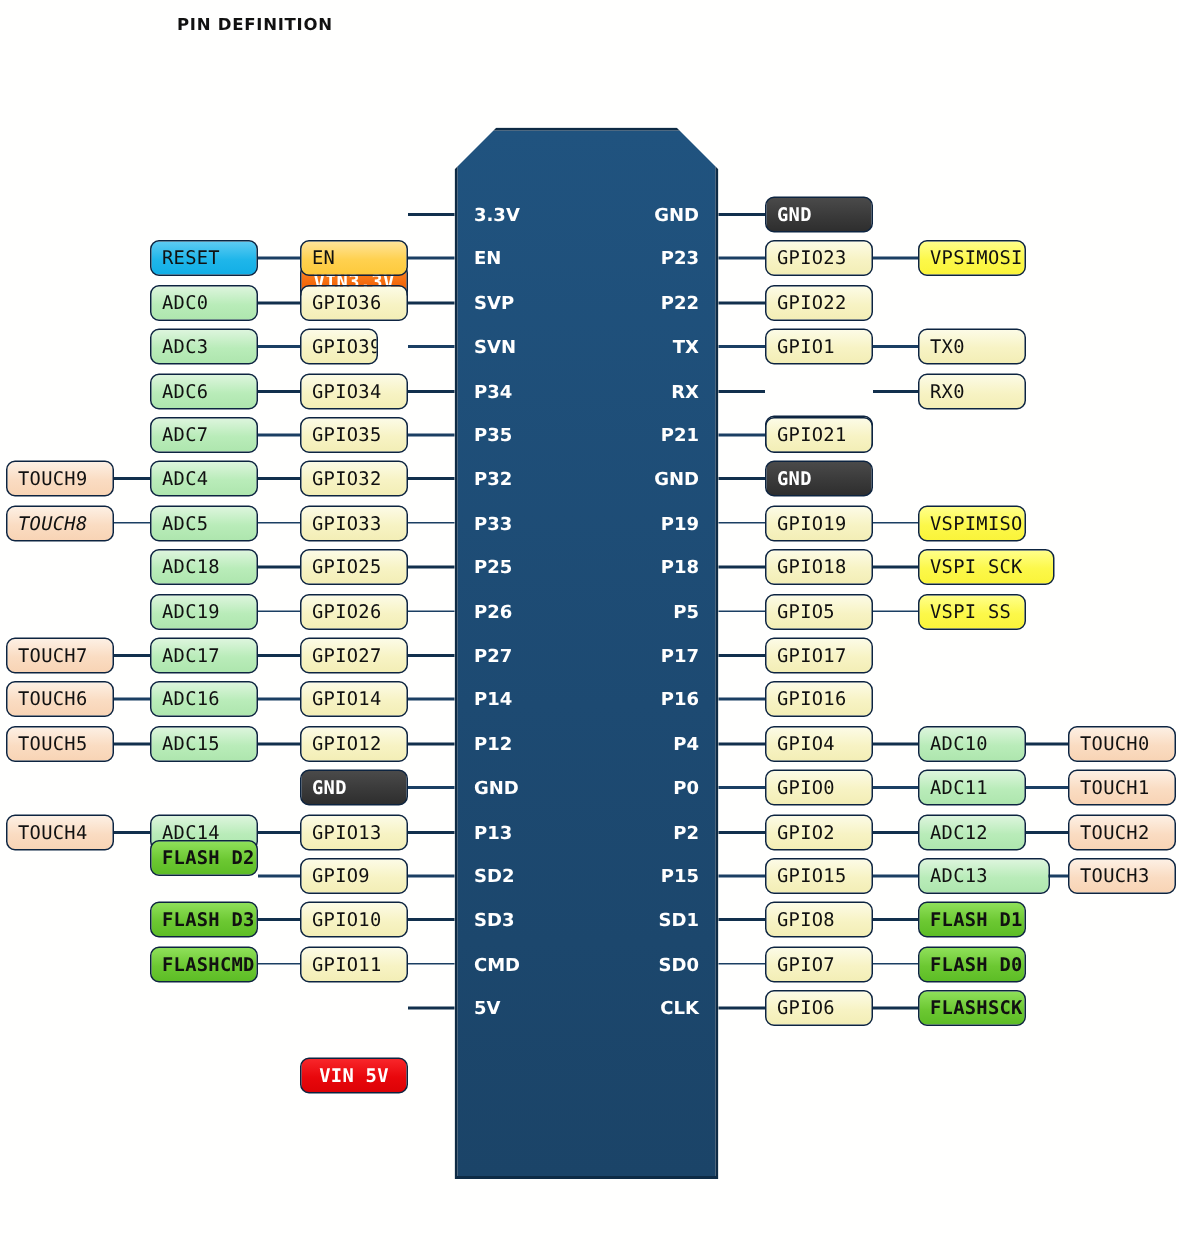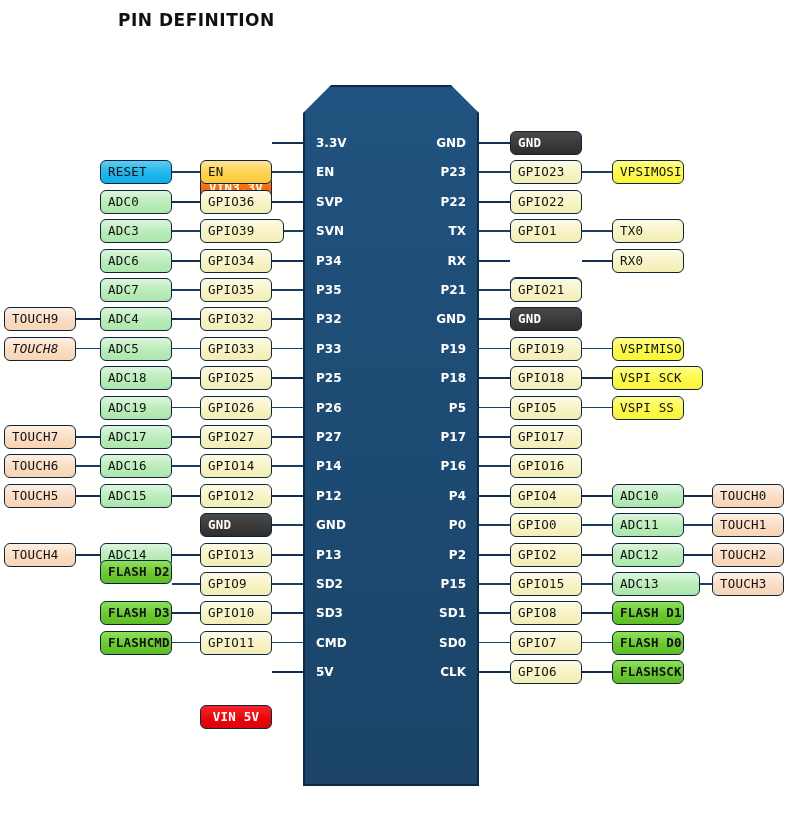--- a/index.html
+++ b/index.html
@@ -10,21 +10,21 @@
     overflow:hidden;
     position:relative;
   }
   #stage{position:absolute;left:0;top:0;width:786px;height:840px;}
 
   .title{
     position:absolute;
     left:118px; top:10px;
     font-family:"DejaVu Sans","Liberation Sans",sans-serif;
     font-weight:bold;
-    font-size:17px;
+    font-size:11px;
     letter-spacing:0.5px;
     color:#111111;
     white-space:nowrap;
   }
 
   
   .chip{
     position:absolute;
     left:303px; top:85px;
     width:176px; height:701px;
@@ -130,21 +130,21 @@
       <div class="wire" style="left: 172px; width: 28px; top: 200.8px;"></div>
       <div class="box c-adc" style="left: 100px; top: 189.8px; width: 72px;">ADC0</div>
       <div class="box c-gpio" style="left: 200px; top: 189.8px; width: 72px;">GPIO36</div>
       <div class="wire" style="left: 479px; width: 31px; top: 200.8px;"></div>
       <div class="box c-gpio" style="left: 510px; top: 189.8px; width: 72px;">GPIO22</div>
       <div class="pin-label left" style="top: 225.2px;">SVN</div>
       <div class="pin-label right" style="top: 225.2px;">TX</div>
       <div class="wire thin" style="left: 272px; width: 31px; top: 230.2px;"></div>
       <div class="wire thin" style="left: 172px; width: 28px; top: 230.2px;"></div>
       <div class="box c-adc" style="left: 100px; top: 219.2px; width: 72px;">ADC3</div>
-      <div class="box c-gpio" style="left: 200px; top: 219.2px; width: 84px;">GPIO39</div>
+      <div class="box c-gpio" style="left: 200px; top: 219.2px; width: 52px;">GPIO39</div>
       <div class="wire thin" style="left: 479px; width: 31px; top: 230.2px;"></div>
       <div class="wire thin" style="left: 582px; width: 30px; top: 230.2px;"></div>
       <div class="box c-gpio" style="left: 510px; top: 219.2px; width: 72px;">GPIO1</div>
       <div class="box c-gpio" style="left: 612px; top: 219.2px; width: 72px;">TX0</div>
       <div class="pin-label left" style="top: 254.6px;">P34</div>
       <div class="pin-label right" style="top: 254.6px;">RX</div>
       <div class="wire" style="left: 272px; width: 31px; top: 259.6px;"></div>
       <div class="wire" style="left: 172px; width: 28px; top: 259.6px;"></div>
       <div class="box c-adc" style="left: 100px; top: 248.6px; width: 72px;">ADC6</div>
       <div class="box c-gpio" style="left: 200px; top: 248.6px; width: 72px;">GPIO34</div>

